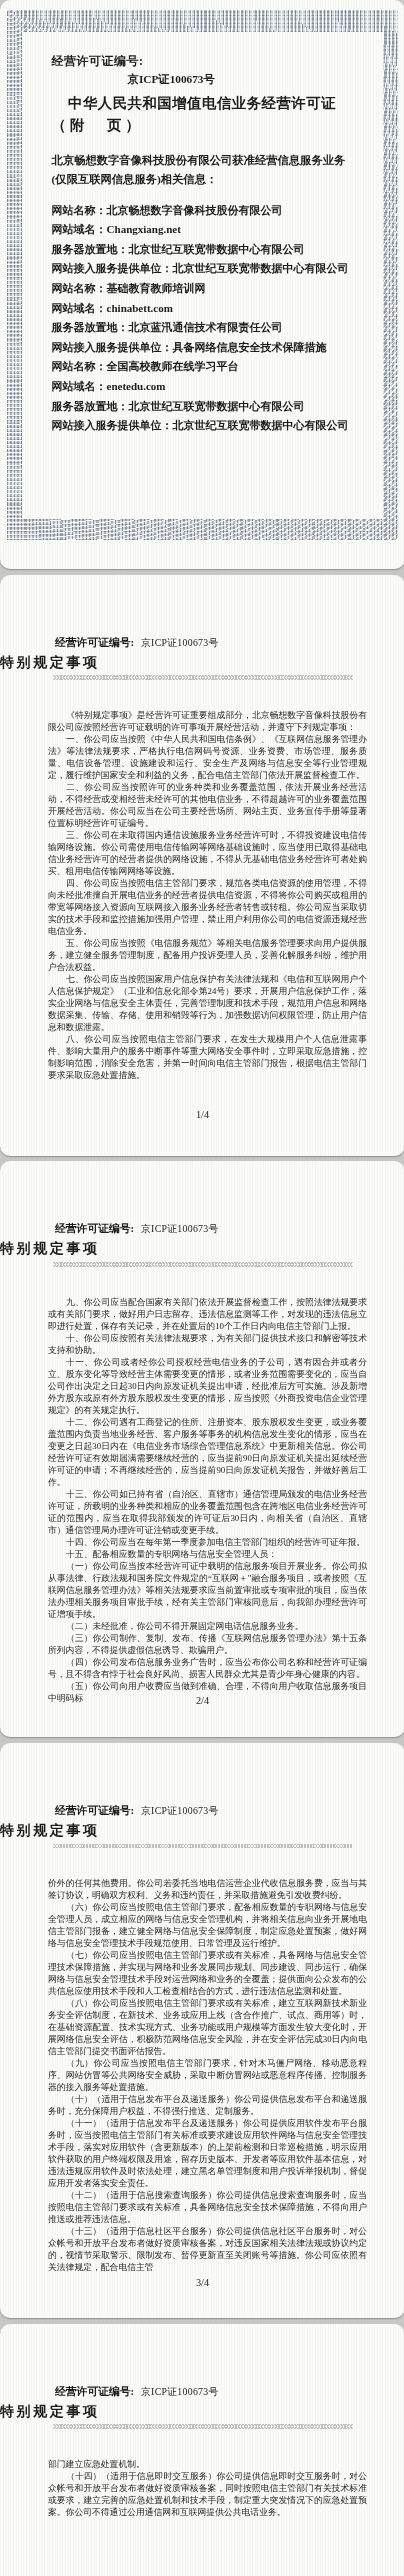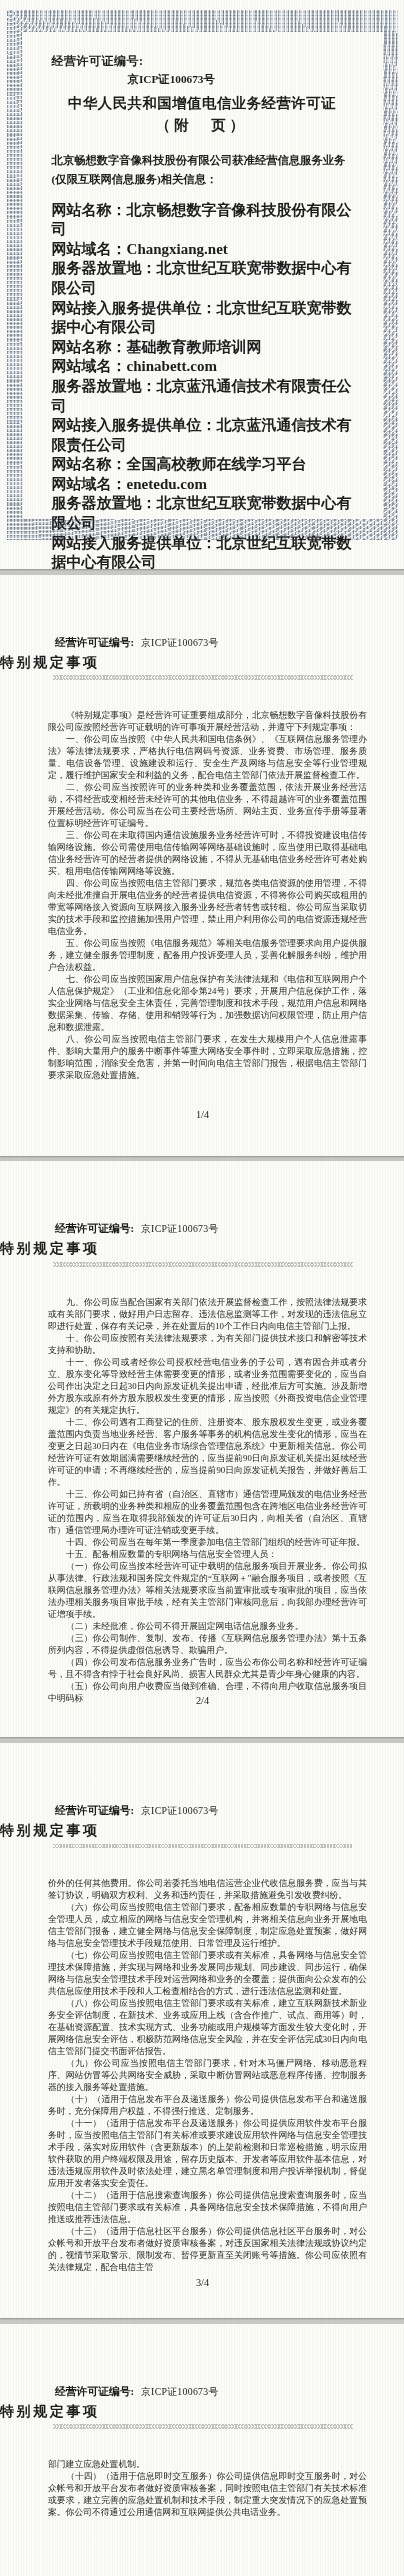--- a/index.html
+++ b/index.html
@@ -10,20 +10,21 @@
     color:#1d1d1d;
   }
   .page{
     position:relative;
     width:405px;
     background-color:#fbfbf8;
     background-image:repeating-linear-gradient(90deg,rgba(120,120,105,.045) 0 1px,rgba(0,0,0,0) 1px 2.6px);
     box-shadow:0 1px 1.5px rgba(0,0,0,.28), inset -1.5px 0 0 rgba(0,0,0,.05);
     overflow:hidden;
     margin-bottom:5.7px;
+    border-radius:10px;
   }
   .p1{height:569px;}
   .p2{height:581px;}
   .p3{height:576px;}
   .p4{height:575px;}
   .p5{height:549px;margin-bottom:0;}
 
   
   .frame{
     position:absolute;left:7.2px;right:7.2px;top:10.3px;bottom:29px;
@@ -36,23 +37,23 @@
   .frame-inner{
     position:absolute;left:14.4px;right:14.4px;top:21.6px;bottom:20.6px;
     background-color:#fbfbf8;
     background-image:repeating-linear-gradient(90deg,rgba(120,120,105,.045) 0 1px,rgba(0,0,0,0) 1px 2.6px);
     box-sizing:border-box;
     padding:0 31px 0 30px;
   }
   .cert-num-label{margin-top:21px;font-size:12px;font-weight:700;letter-spacing:0.5px;}
   .cert-num-val{margin:2.6px 0 0 76px;font-size:11.3px;font-weight:600;}
   .cert-title{margin-top:6.2px;text-align:center;font-size:14.4px;font-weight:700;letter-spacing:0.5px;}
-  .cert-sub{margin-top:3.1px;text-align:center;font-size:14.4px;font-weight:700;letter-spacing:4.1px;}
+  .cert-sub{margin-top:3.1px;text-align:left;font-size:14.4px;font-weight:700;letter-spacing:4.1px;}
   .cert-intro{margin-top:16.5px;font-size:11.3px;font-weight:700;line-height:19px;}
-  .wline{font-size:15px;font-weight:700;line-height:19.6px;}
+  .wline{font-size:11px;font-weight:700;line-height:19.6px;}
 
   
   .hdr{margin:61px 0 0 55px;font-size:10.8px;font-weight:700;}
   .hdr .num{font-size:9.8px;font-weight:400;margin-left:4.1px;letter-spacing:0.3px;}
   .prov-title{margin-top:4.1px;font-size:14px;font-weight:700;letter-spacing:2.6px;}
   .sep{
     height:4.6px;margin:3.6px 52px 0 53px;opacity:.7;
     background:
       repeating-linear-gradient(115deg,#a9a9a9 0 1px,rgba(0,0,0,0) 1px 2.6px),
       repeating-linear-gradient(65deg,#a9a9a9 0 1px,rgba(0,0,0,0) 1px 2.6px);
@@ -74,21 +75,21 @@
       <div class="cert-sub">（附　页）</div>
       <p class="cert-intro">北京畅想数字音像科技股份有限公司获准经营信息服务业务(仅限互联网信息服务)相关信息：</p>
       <div>
           <div class="wline">网站名称：北京畅想数字音像科技股份有限公司</div>
           <div class="wline">网站域名：Changxiang.net</div>
           <div class="wline">服务器放置地：北京世纪互联宽带数据中心有限公司</div>
           <div class="wline">网站接入服务提供单位：北京世纪互联宽带数据中心有限公司</div>
           <div class="wline">网站名称：基础教育教师培训网</div>
           <div class="wline">网站域名：chinabett.com</div>
           <div class="wline">服务器放置地：北京蓝汛通信技术有限责任公司</div>
-          <div class="wline">网站接入服务提供单位：北京蓝汛通信技术有限责任公司</div>
+          <div class="wline">网站接入服务提供单位：具备网络信息安全技术保障措施</div>
           <div class="wline">网站名称：全国高校教师在线学习平台</div>
           <div class="wline">网站域名：enetedu.com</div>
           <div class="wline">服务器放置地：北京世纪互联宽带数据中心有限公司</div>
           <div class="wline">网站接入服务提供单位：北京世纪互联宽带数据中心有限公司</div>
         </div>
     </div>
   </div>
 </section>
 
 <section class="page p2">

